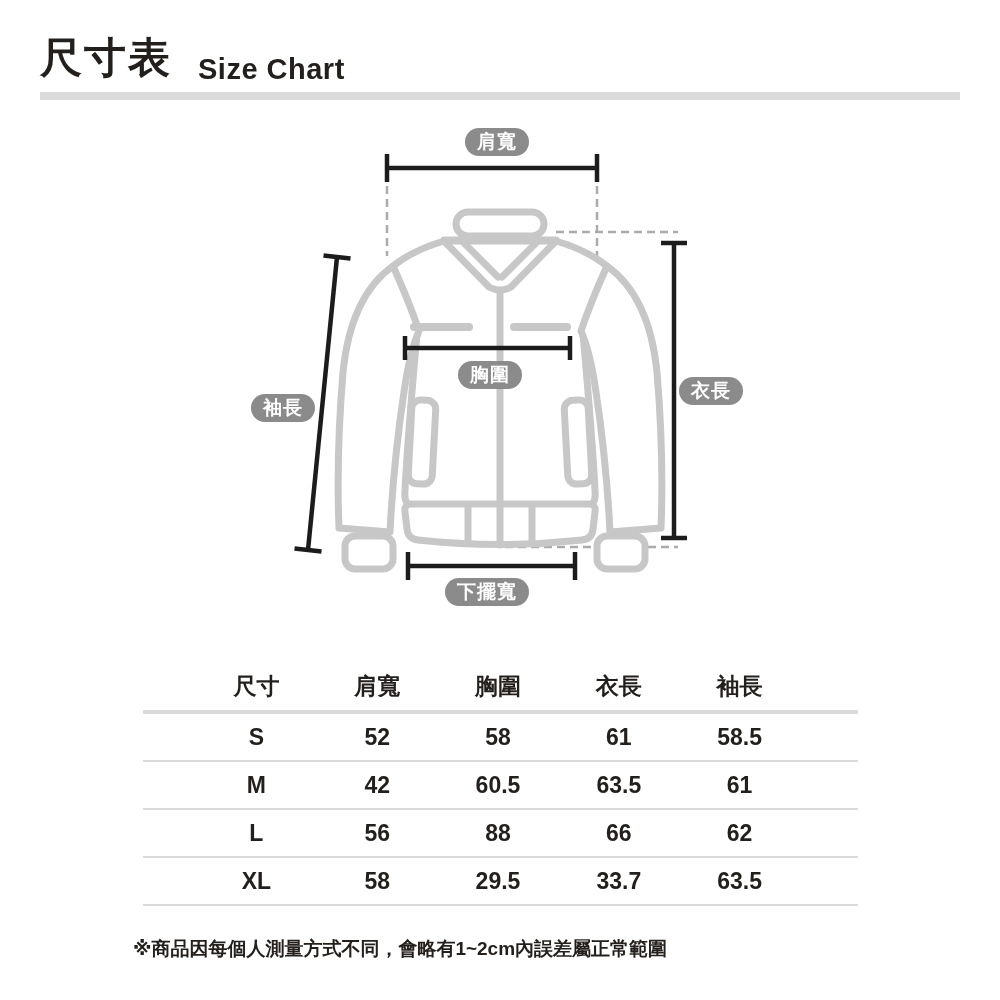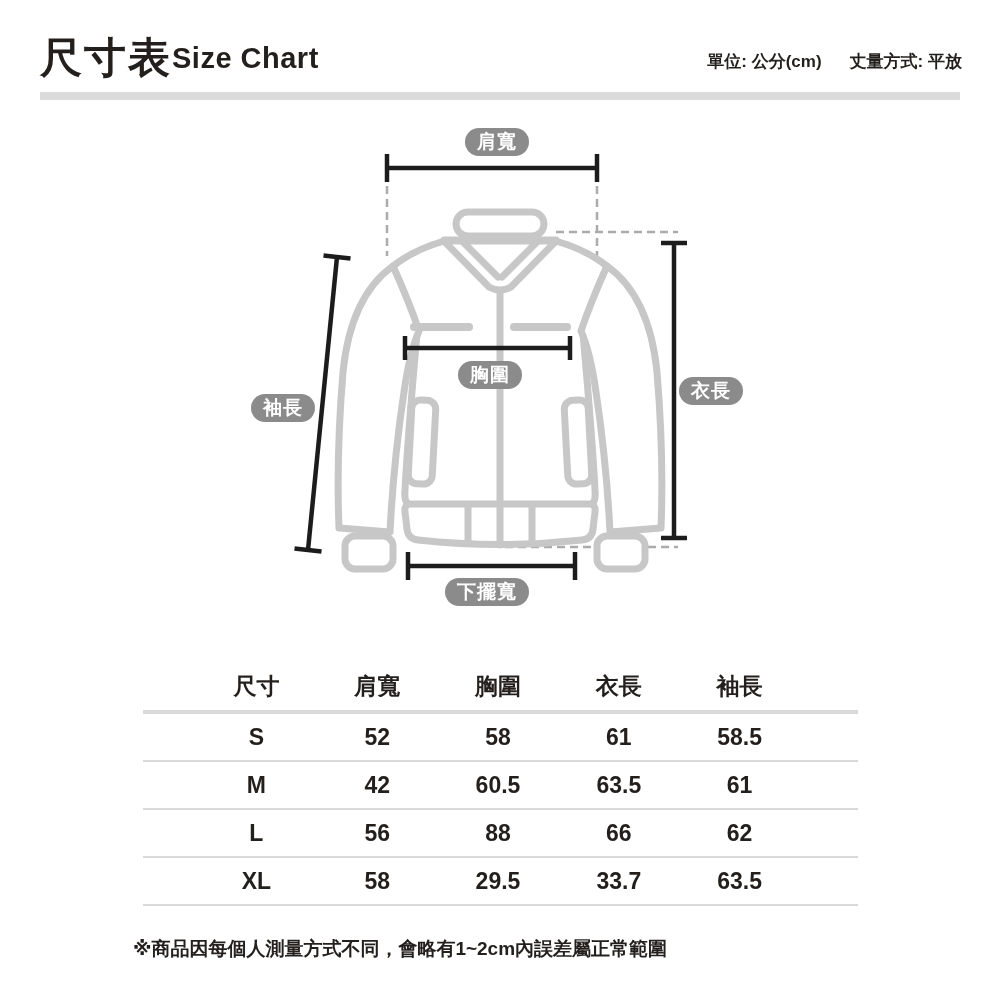--- a/index.html
+++ b/index.html
@@ -1,20 +1,20 @@
 <!DOCTYPE html>
 <html><head>
 <meta charset="utf-8">
 <style>
   html,body { margin:0; padding:0; background:#ffffff; }
   body { font-family:"Liberation Sans","DejaVu Sans",sans-serif; color:#231f1c; }
   .page { position:relative; width:1000px; height:1000px; background:#ffffff; overflow:hidden; }
 
   
-  .title-row { position:absolute; left:40px; top:30px; display:flex; align-items:center; }
+  .title-row { position:absolute; left:40px; top:30px; display:flex; align-items:flex-end; gap:26px; }
   .t-zh { font-size:42px; font-weight:800; letter-spacing:2px; }
   .t-en { font-size:29px; font-weight:700; letter-spacing:0.5px; }
   .meta { position:absolute; right:38px; top:50px; display:flex; gap:28px; font-size:17px; font-weight:700; }
   .bar { position:absolute; left:40px; top:92px; width:920px; height:8px; background:#dbdbdb; }
 
   
   .diagram { position:absolute; left:230px; top:115px; width:550px; height:510px; }
   .jacket path, .jacket rect { stroke:#c7c7c7; stroke-width:7; fill:none; stroke-linecap:round; stroke-linejoin:round; }
   .jacket .fill { fill:#ffffff; }
   .jacket .pocketline { stroke-width:8; }
@@ -40,24 +40,20 @@
               font-size:19px; font-weight:700; }
 </style>
 </head>
 <body>
 
 <div class="page">
 
   <div class="title-row">
     <span class="t-zh">尺寸表</span>
     <span class="t-en">Size Chart</span>
-  </div>
-  <div class="meta">
-    <span>單位: 公分(cm)</span>
-    <span>丈量方式: 平放</span>
   </div>
   <div class="bar"></div>
 
   <svg class="diagram" viewBox="230 115 550 510">
 
     <g class="dash">
       <path d="M387,186 V256"></path>
       <path d="M597,186 V262"></path>
       <path d="M556,232 H678"></path>
       <path d="M505,547 H678"></path>

